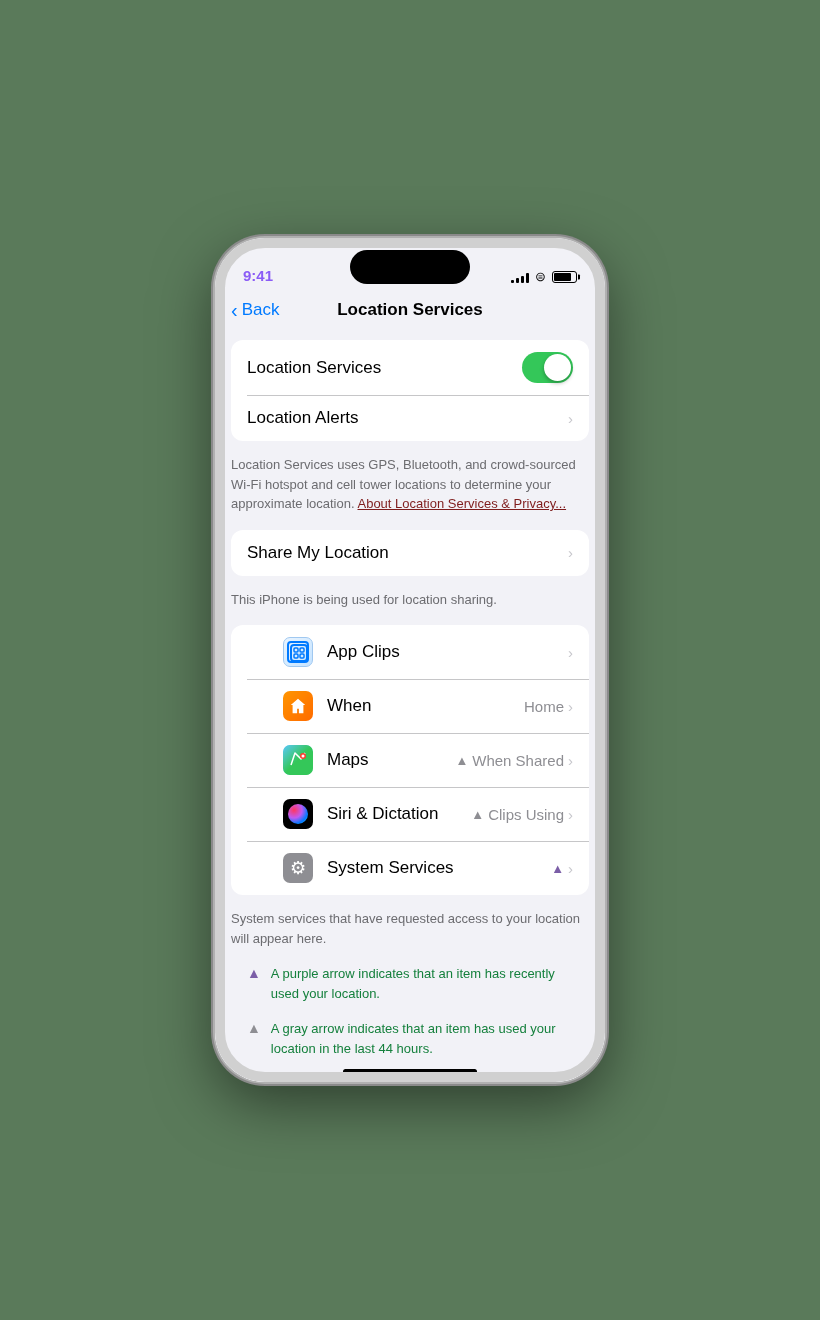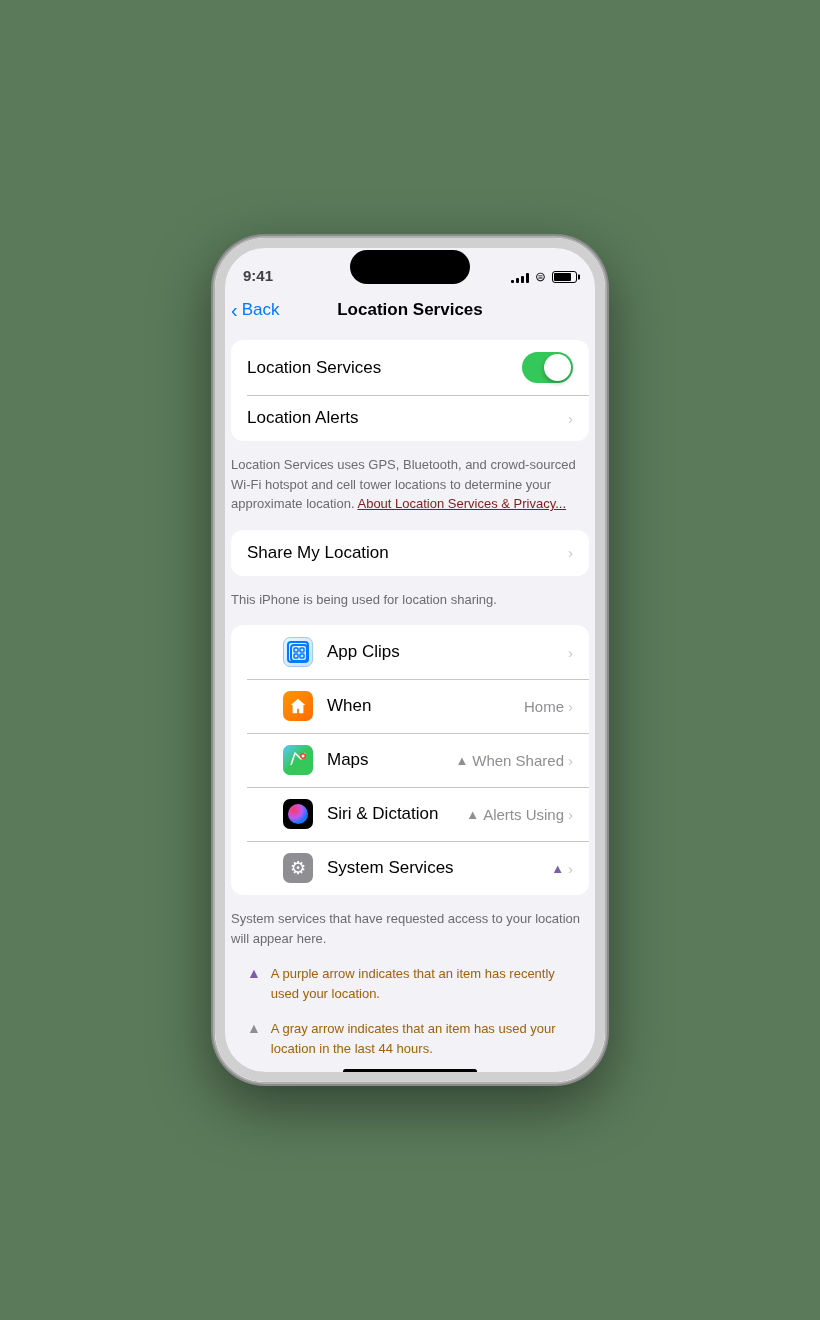--- a/index.html
+++ b/index.html
@@ -47,21 +47,21 @@
       height: 54px;
       display: flex;
       align-items: flex-end;
       justify-content: space-between;
       padding: 0 28px 8px;
       z-index: 40;
     }
     .status-time {
       font-size: 15px;
       font-weight: 600;
-      color: #404040;
+      color: #8b5cf6;
     }
     .status-icons {
       display: flex;
       align-items: center;
       gap: 6px;
     }
     .signal-bars {
       display: flex;
       align-items: flex-end;
       gap: 2px;
@@ -251,21 +251,21 @@
       padding: 4px 16px;
       gap: 10px;
     }
     .legend-icon {
       font-size: 14px;
       margin-top: 1px;
       flex-shrink: 0;
     }
     .legend-text {
       font-size: 13px;
-      color: #a16207;
+      color: #15803d;
       line-height: 1.5;
     }
     .home-indicator {
       position: absolute;
       bottom: 8px;
       left: 50%;
       transform: translateX(-50%);
       width: 134px;
       height: 5px;
       background: #000;
@@ -423,21 +423,21 @@
 
         <div class="row">
           <div class="row-left">
             <div class="app-icon siri">
               <div class="siri-orb"></div>
             </div>
             <span class="row-label">Siri &amp; Dictation</span>
           </div>
           <div class="row-right">
             <span class="location-arrow gray">▲</span>
-            <span>Alerts Using</span>
+            <span>Clips Using</span>
             <span class="chevron">›</span>
           </div>
           <div class="row-divider"></div>
         </div>
 
         <div class="row">
           <div class="row-left">
             <div class="app-icon system">
               <span class="system-gear">⚙</span>
             </div>

